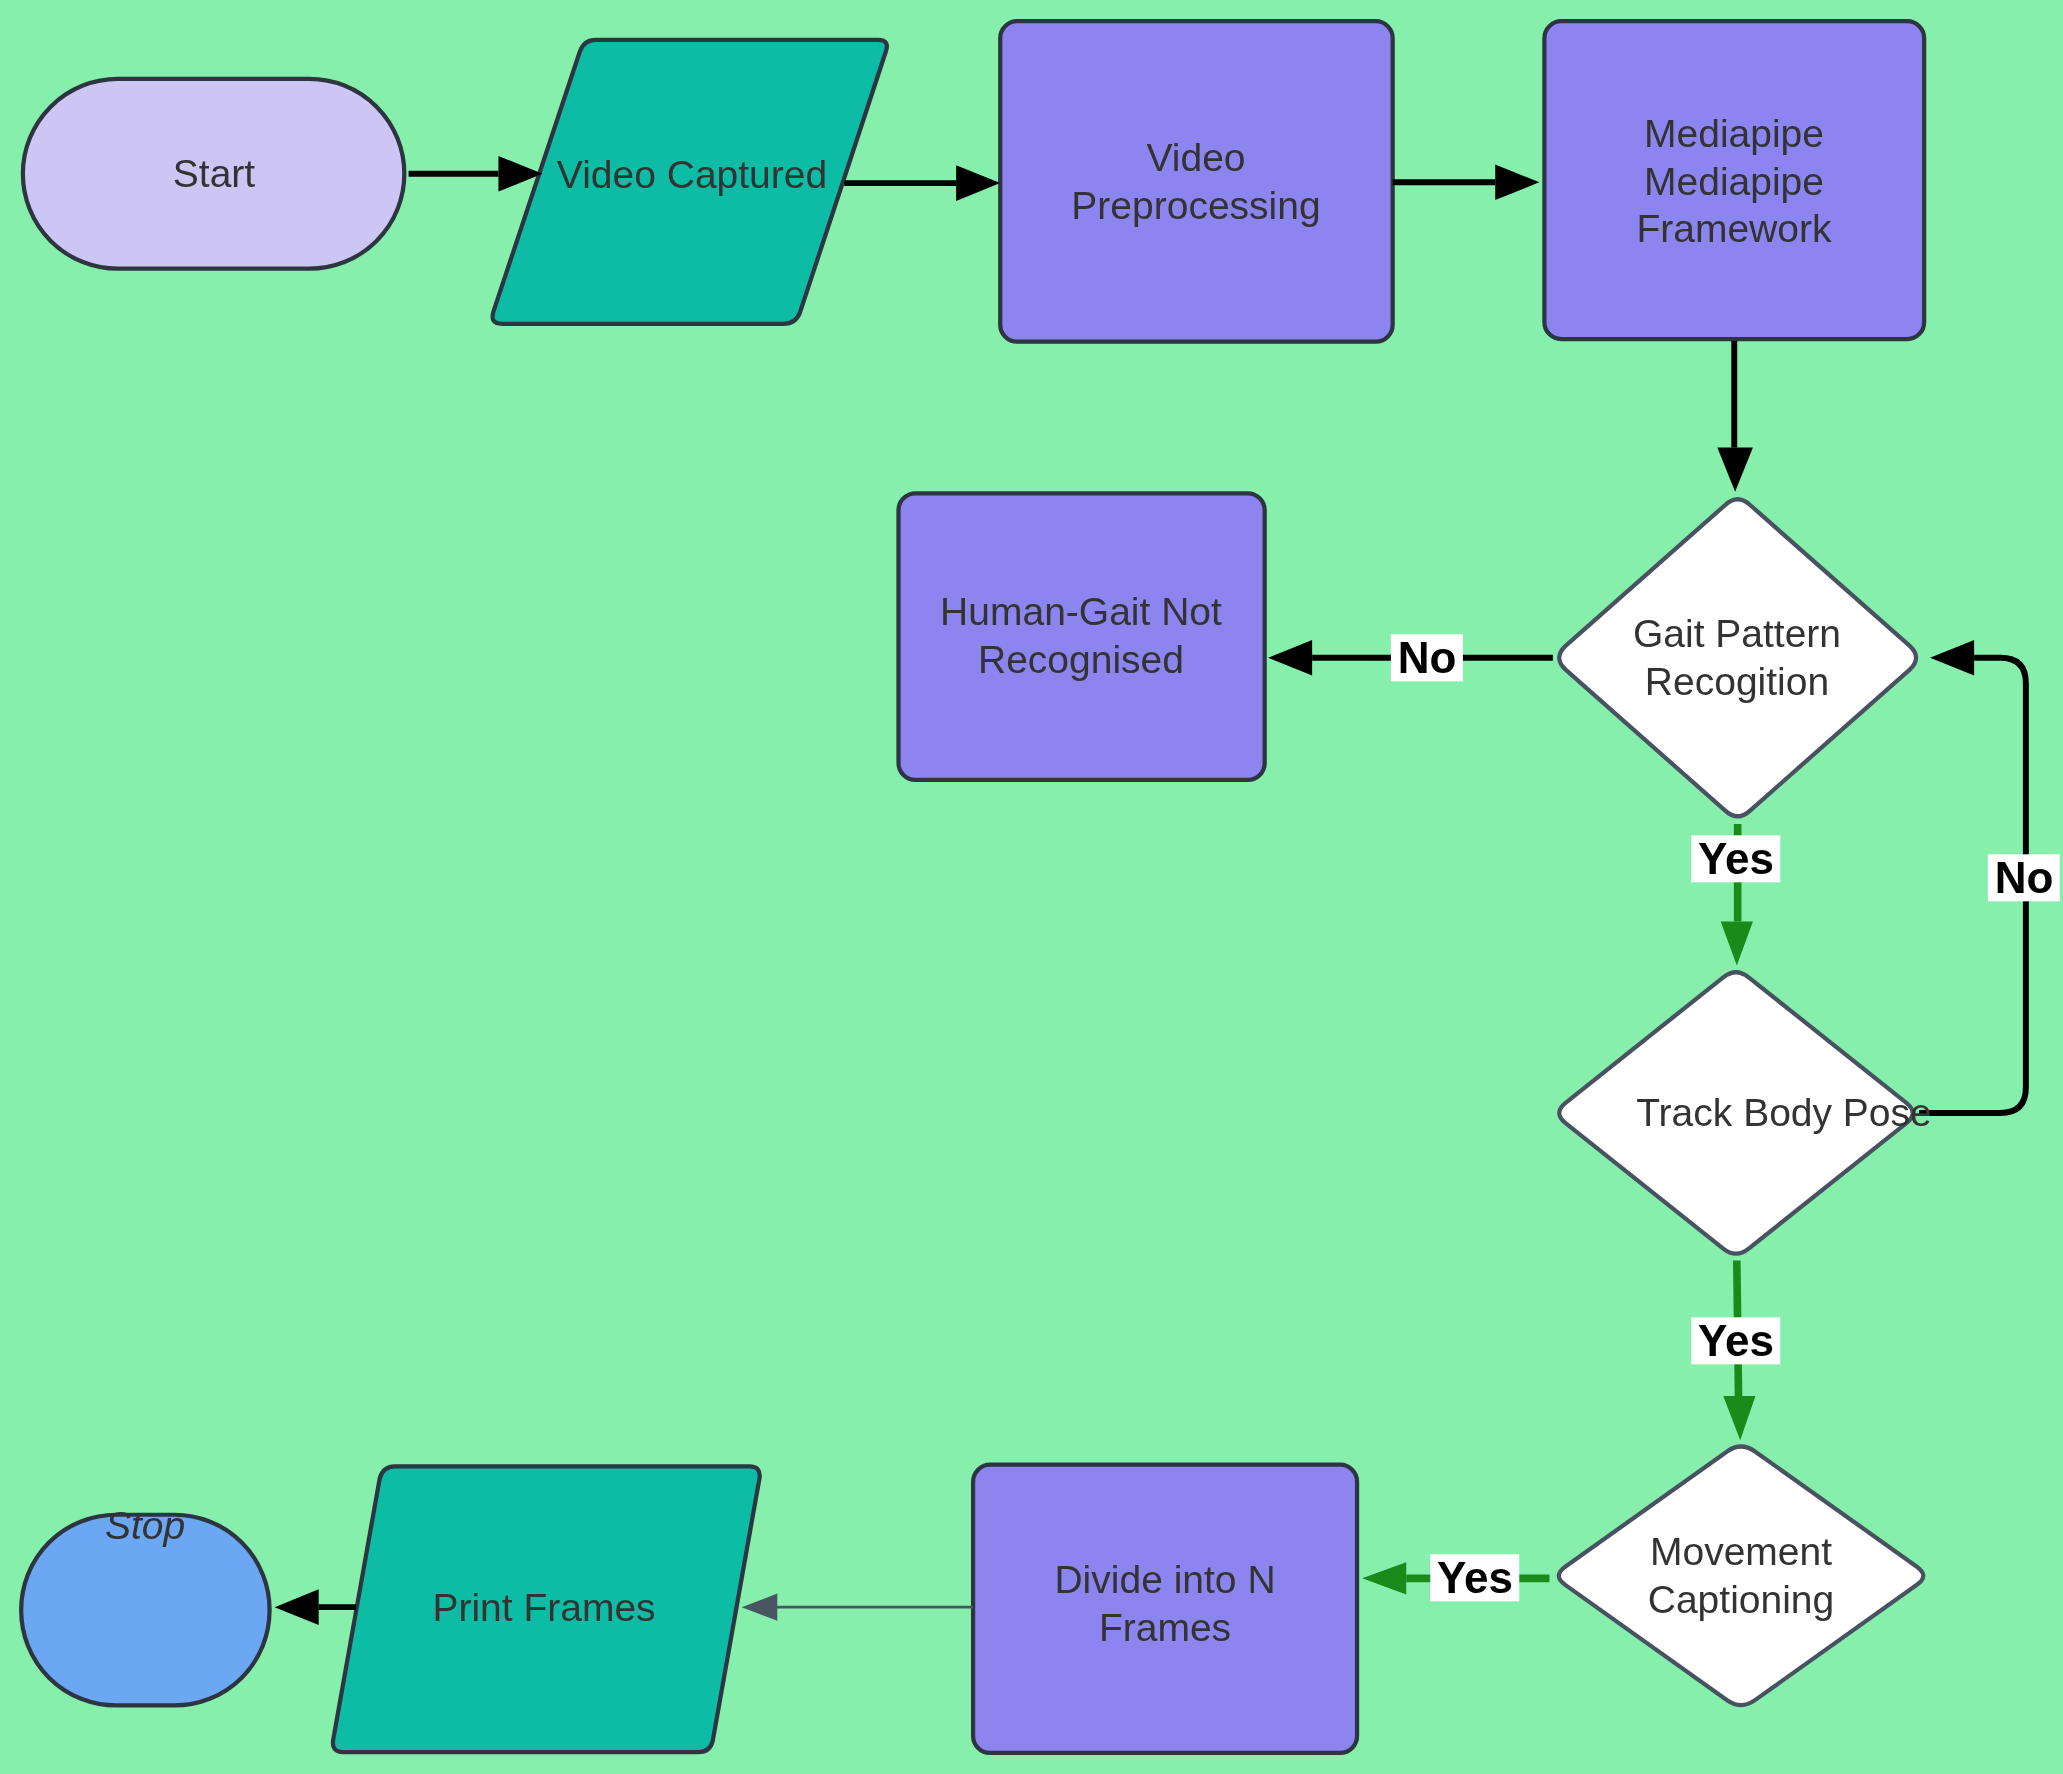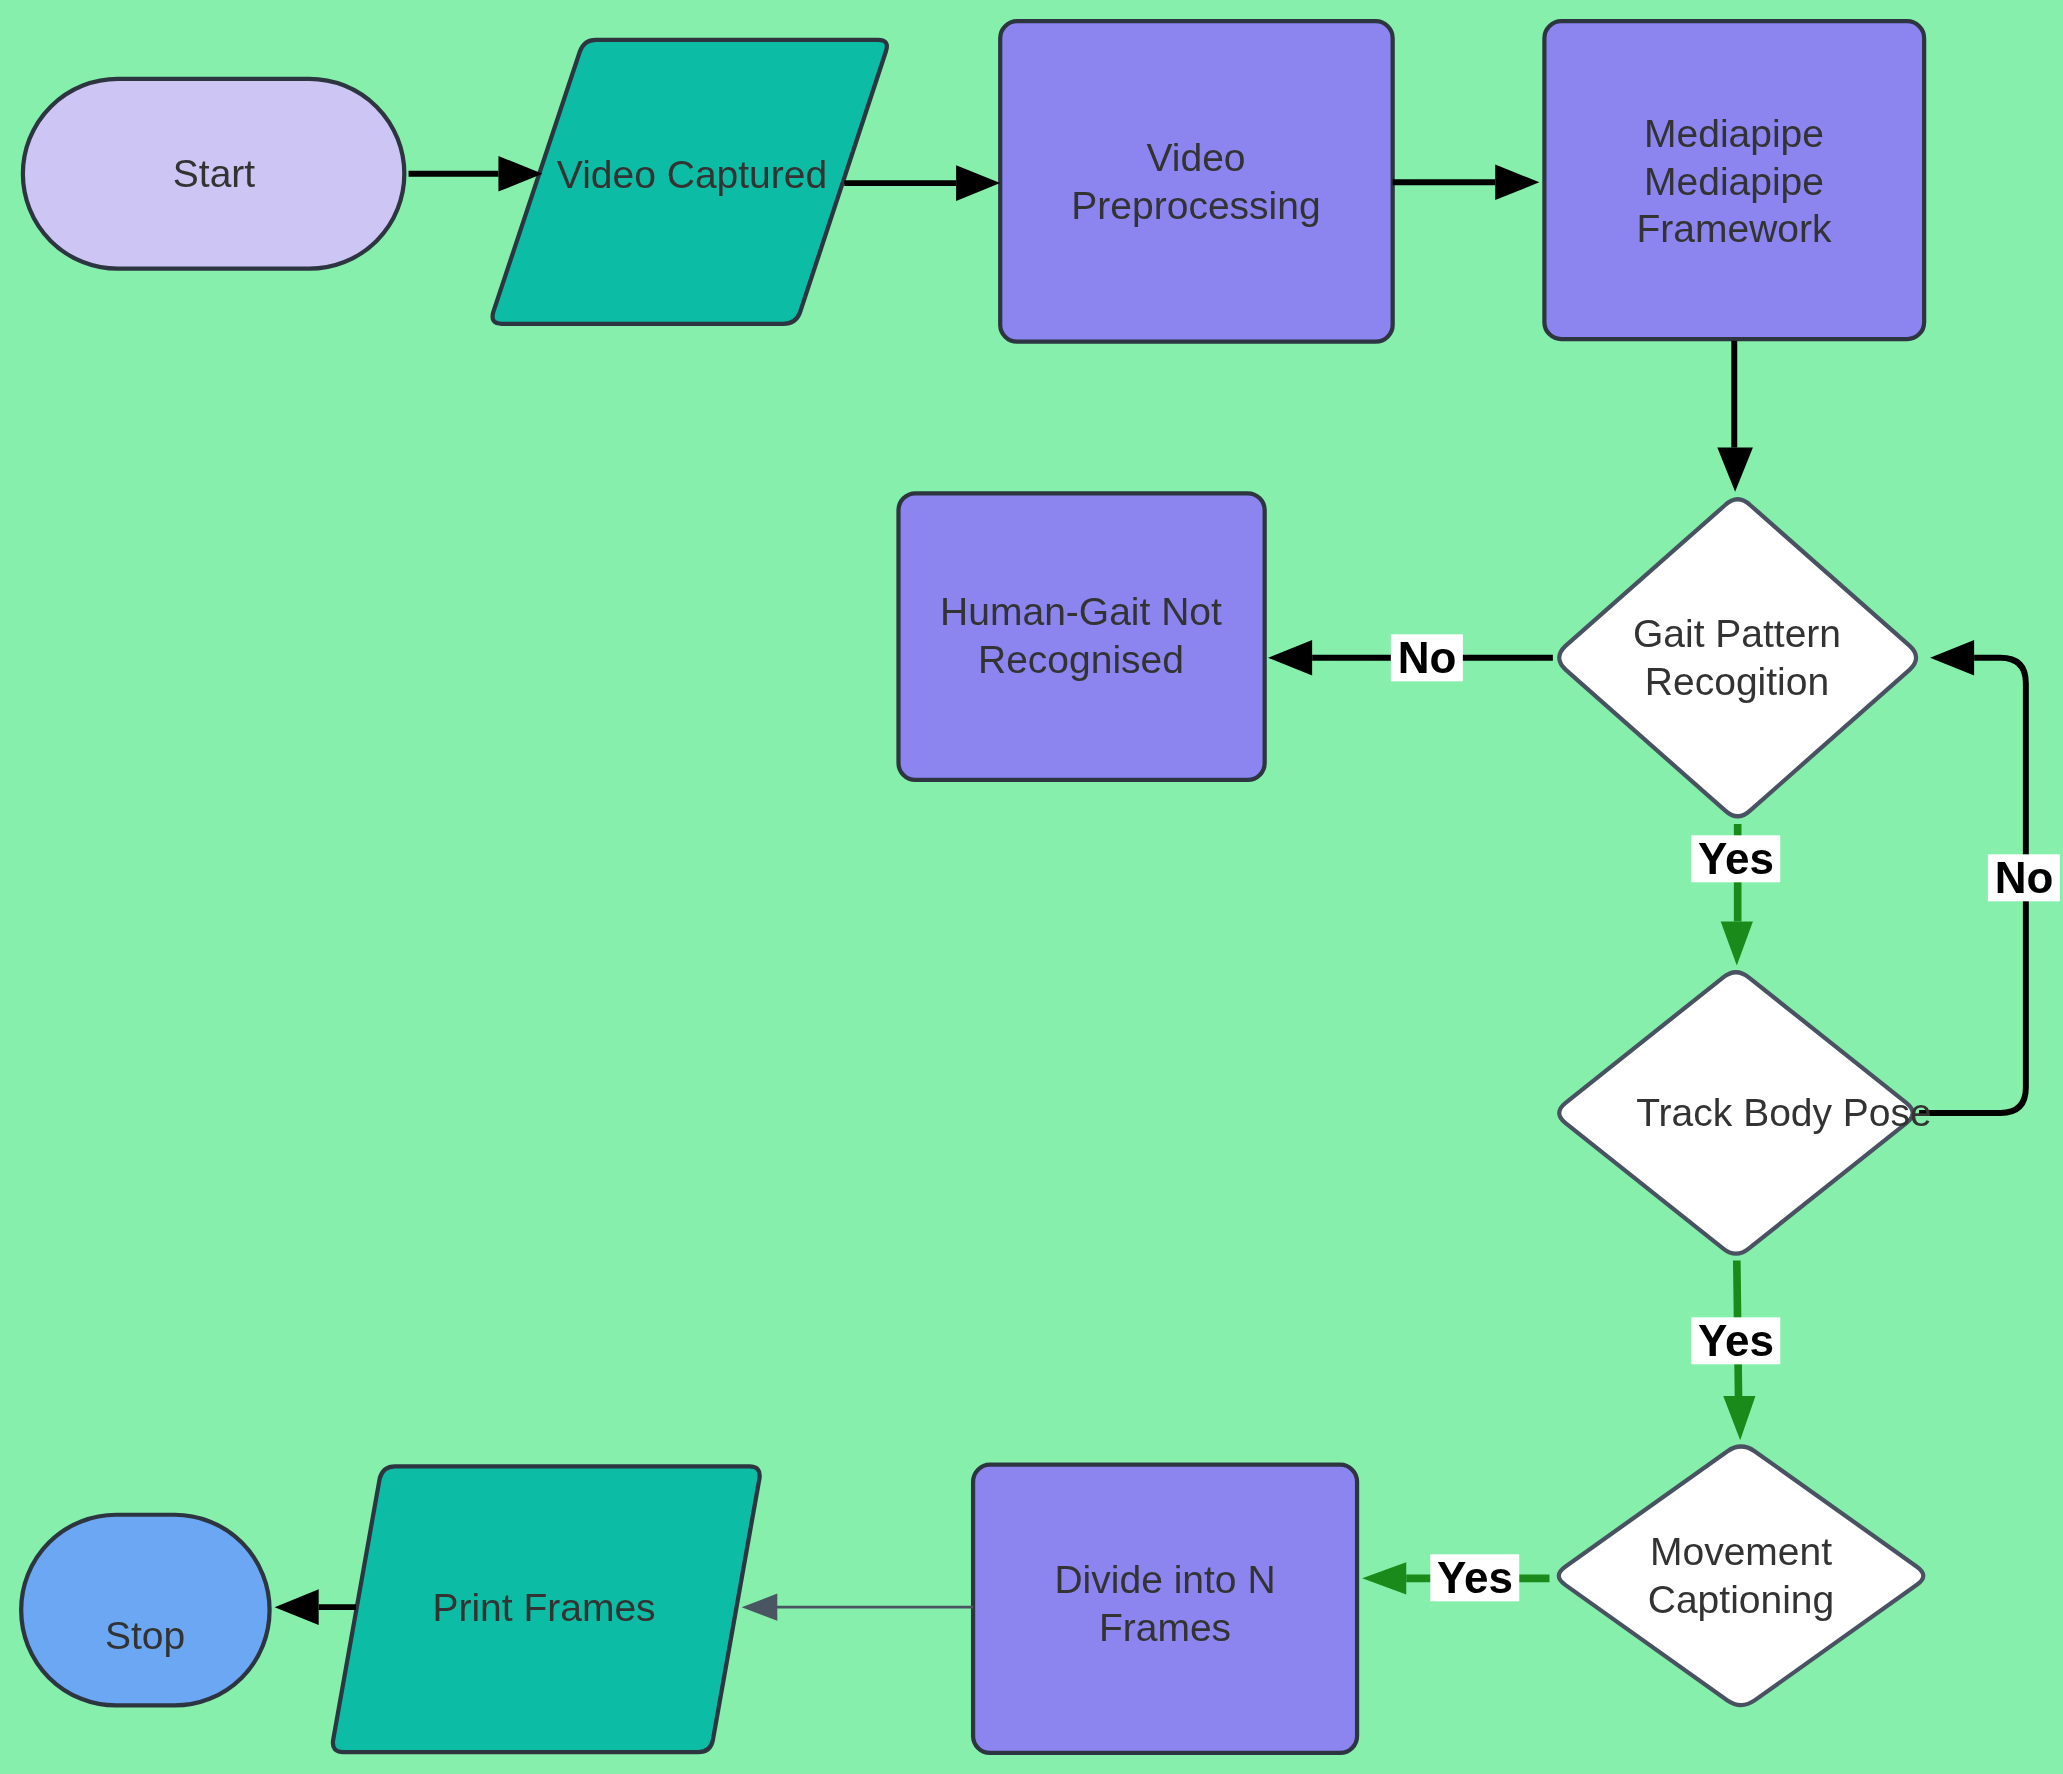--- a/index.html
+++ b/index.html
@@ -128,21 +128,21 @@
     <span>Captioning</span>
   </div>
 
   <div class="node-label" style="left:1165px; top:1604px;">
     <span>Divide into N</span>
     <span>Frames</span>
   </div>
 
   <div class="node-label" style="left:544px; top:1608px;">Print Frames</div>
 
-  <div class="node-label" style="left:145px; top:1636px;">Stop</div>
+  <div class="node-label" style="left:145px; top:1526px;font-style:italic;">Stop</div>
 
   <div class="edge-label" style="left:1427px; top:658px;">No</div>
 
   <div class="edge-label" style="left:1736px; top:859px;">Yes</div>
 
   <div class="edge-label" style="left:2024px; top:878px;">No</div>
 
   <div class="edge-label" style="left:1736px; top:1341px;">Yes</div>
 
   <div class="edge-label" style="left:1475px; top:1578px;">Yes</div>

